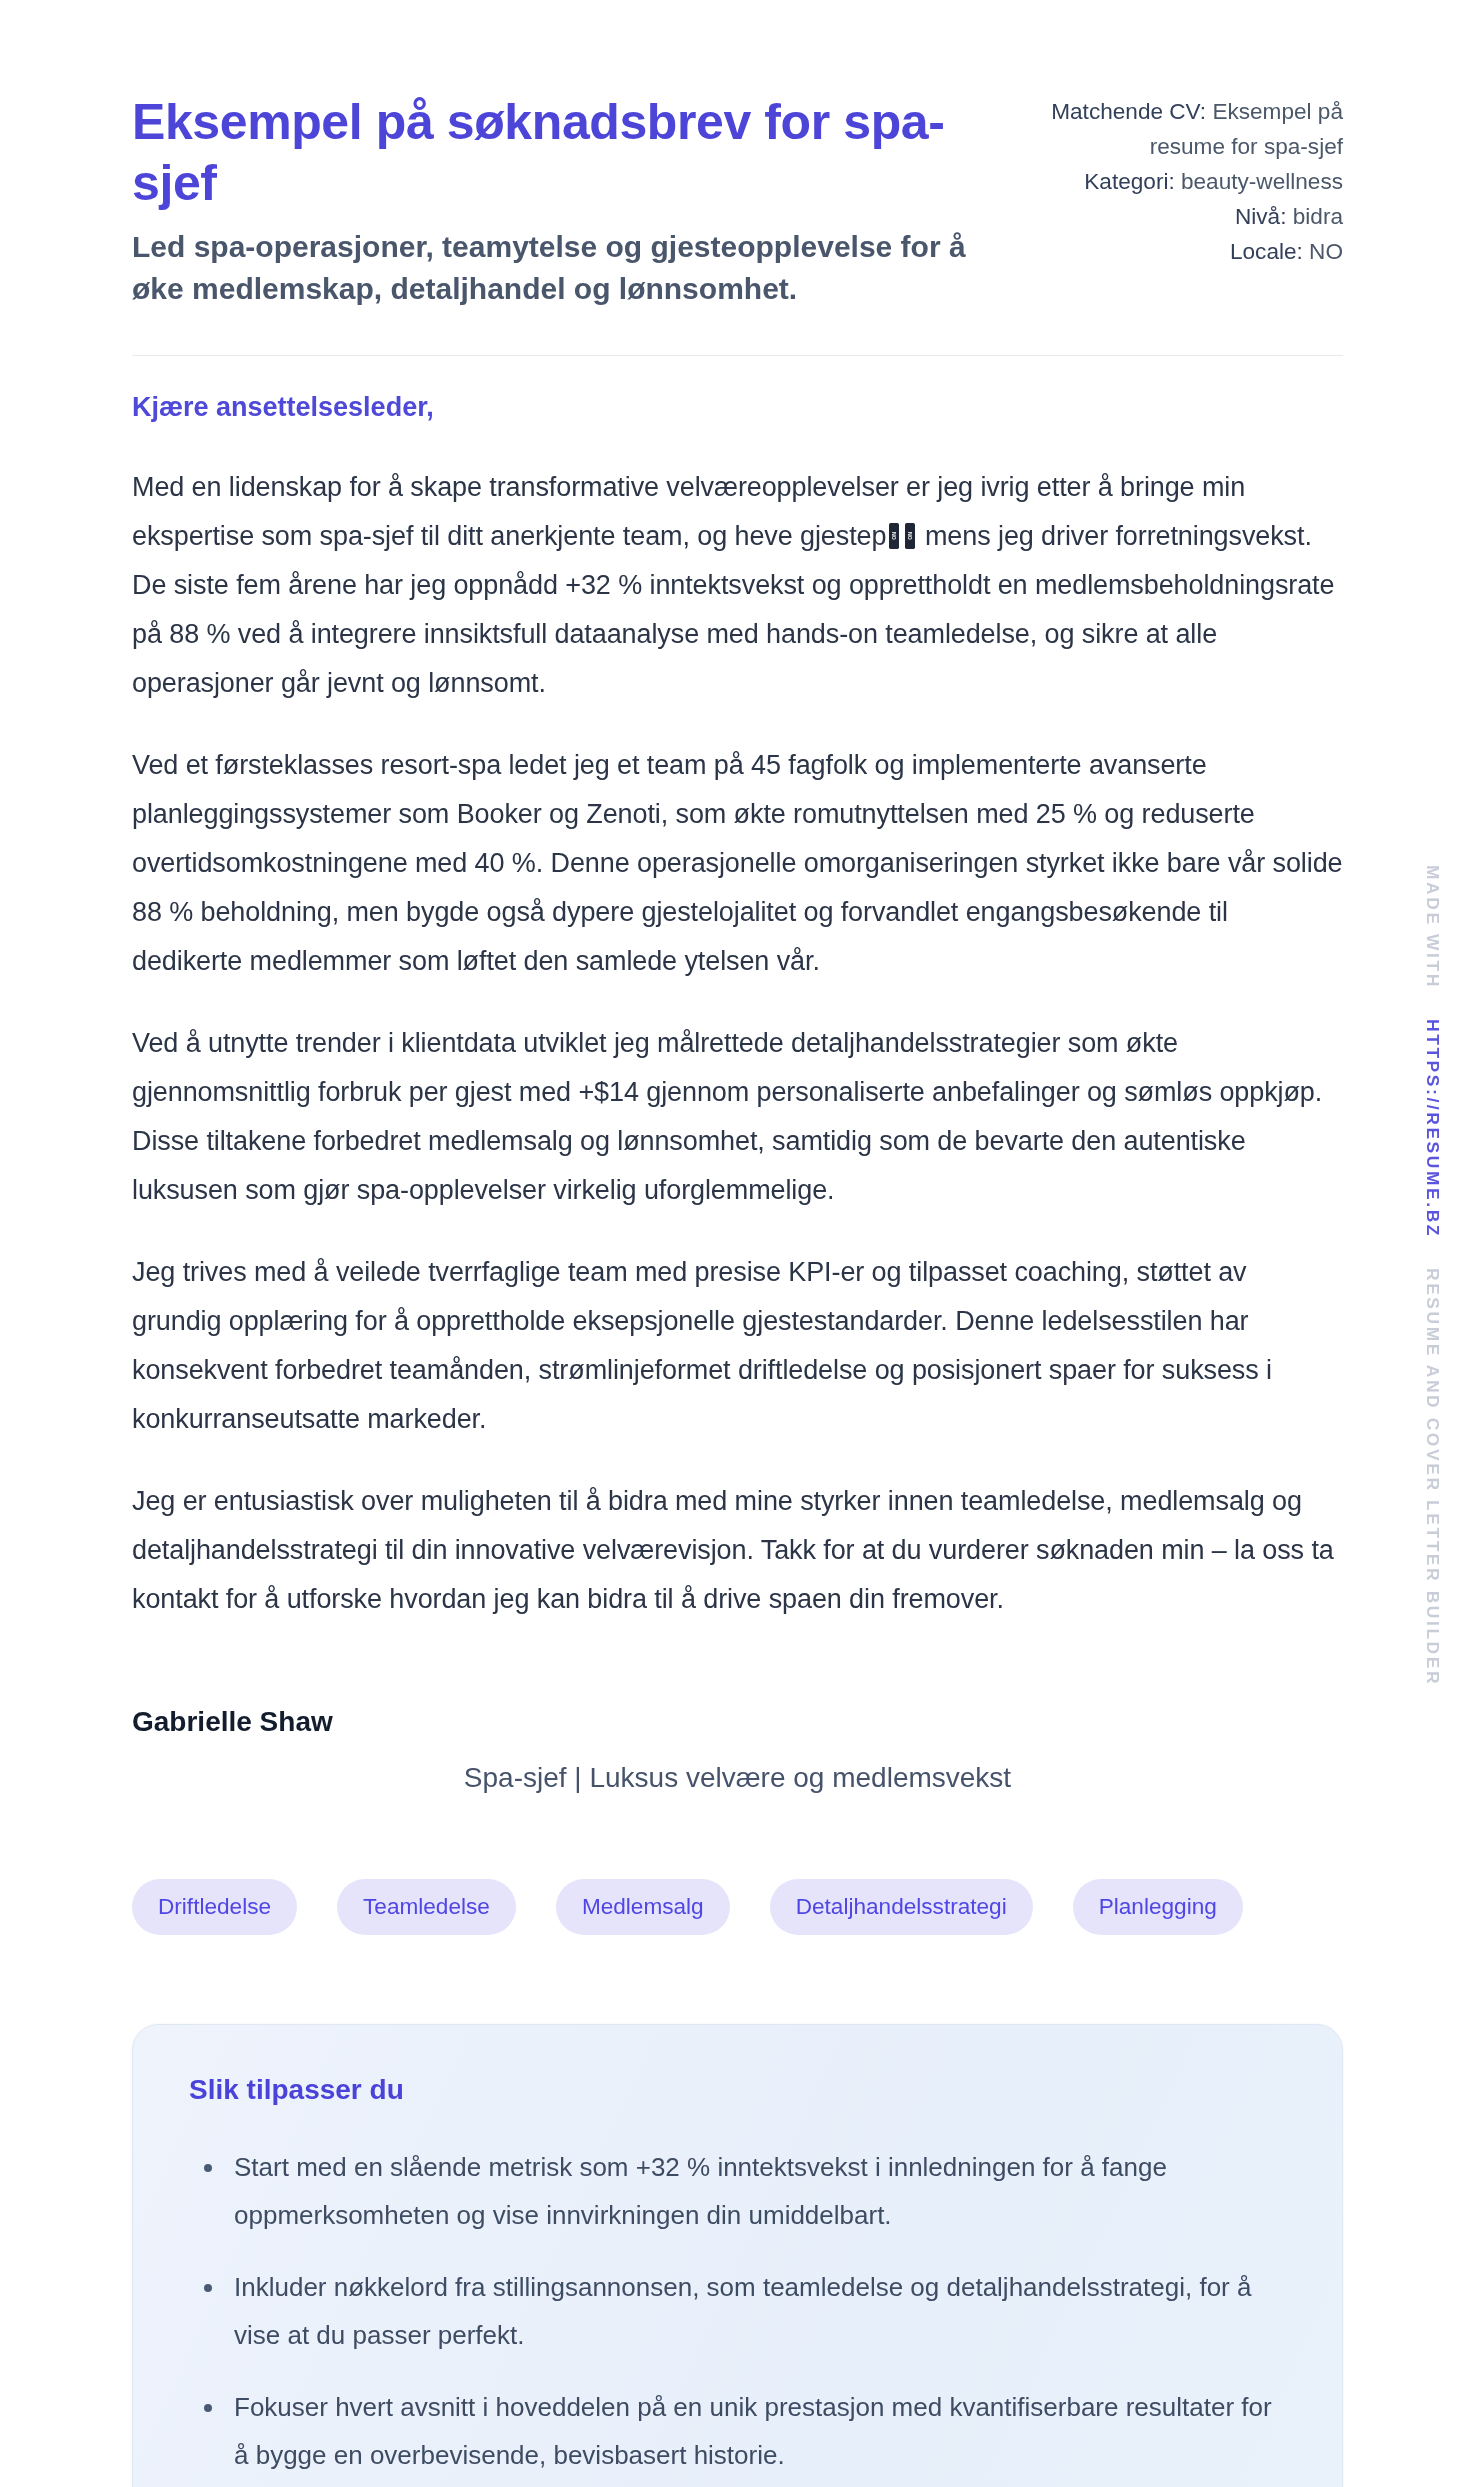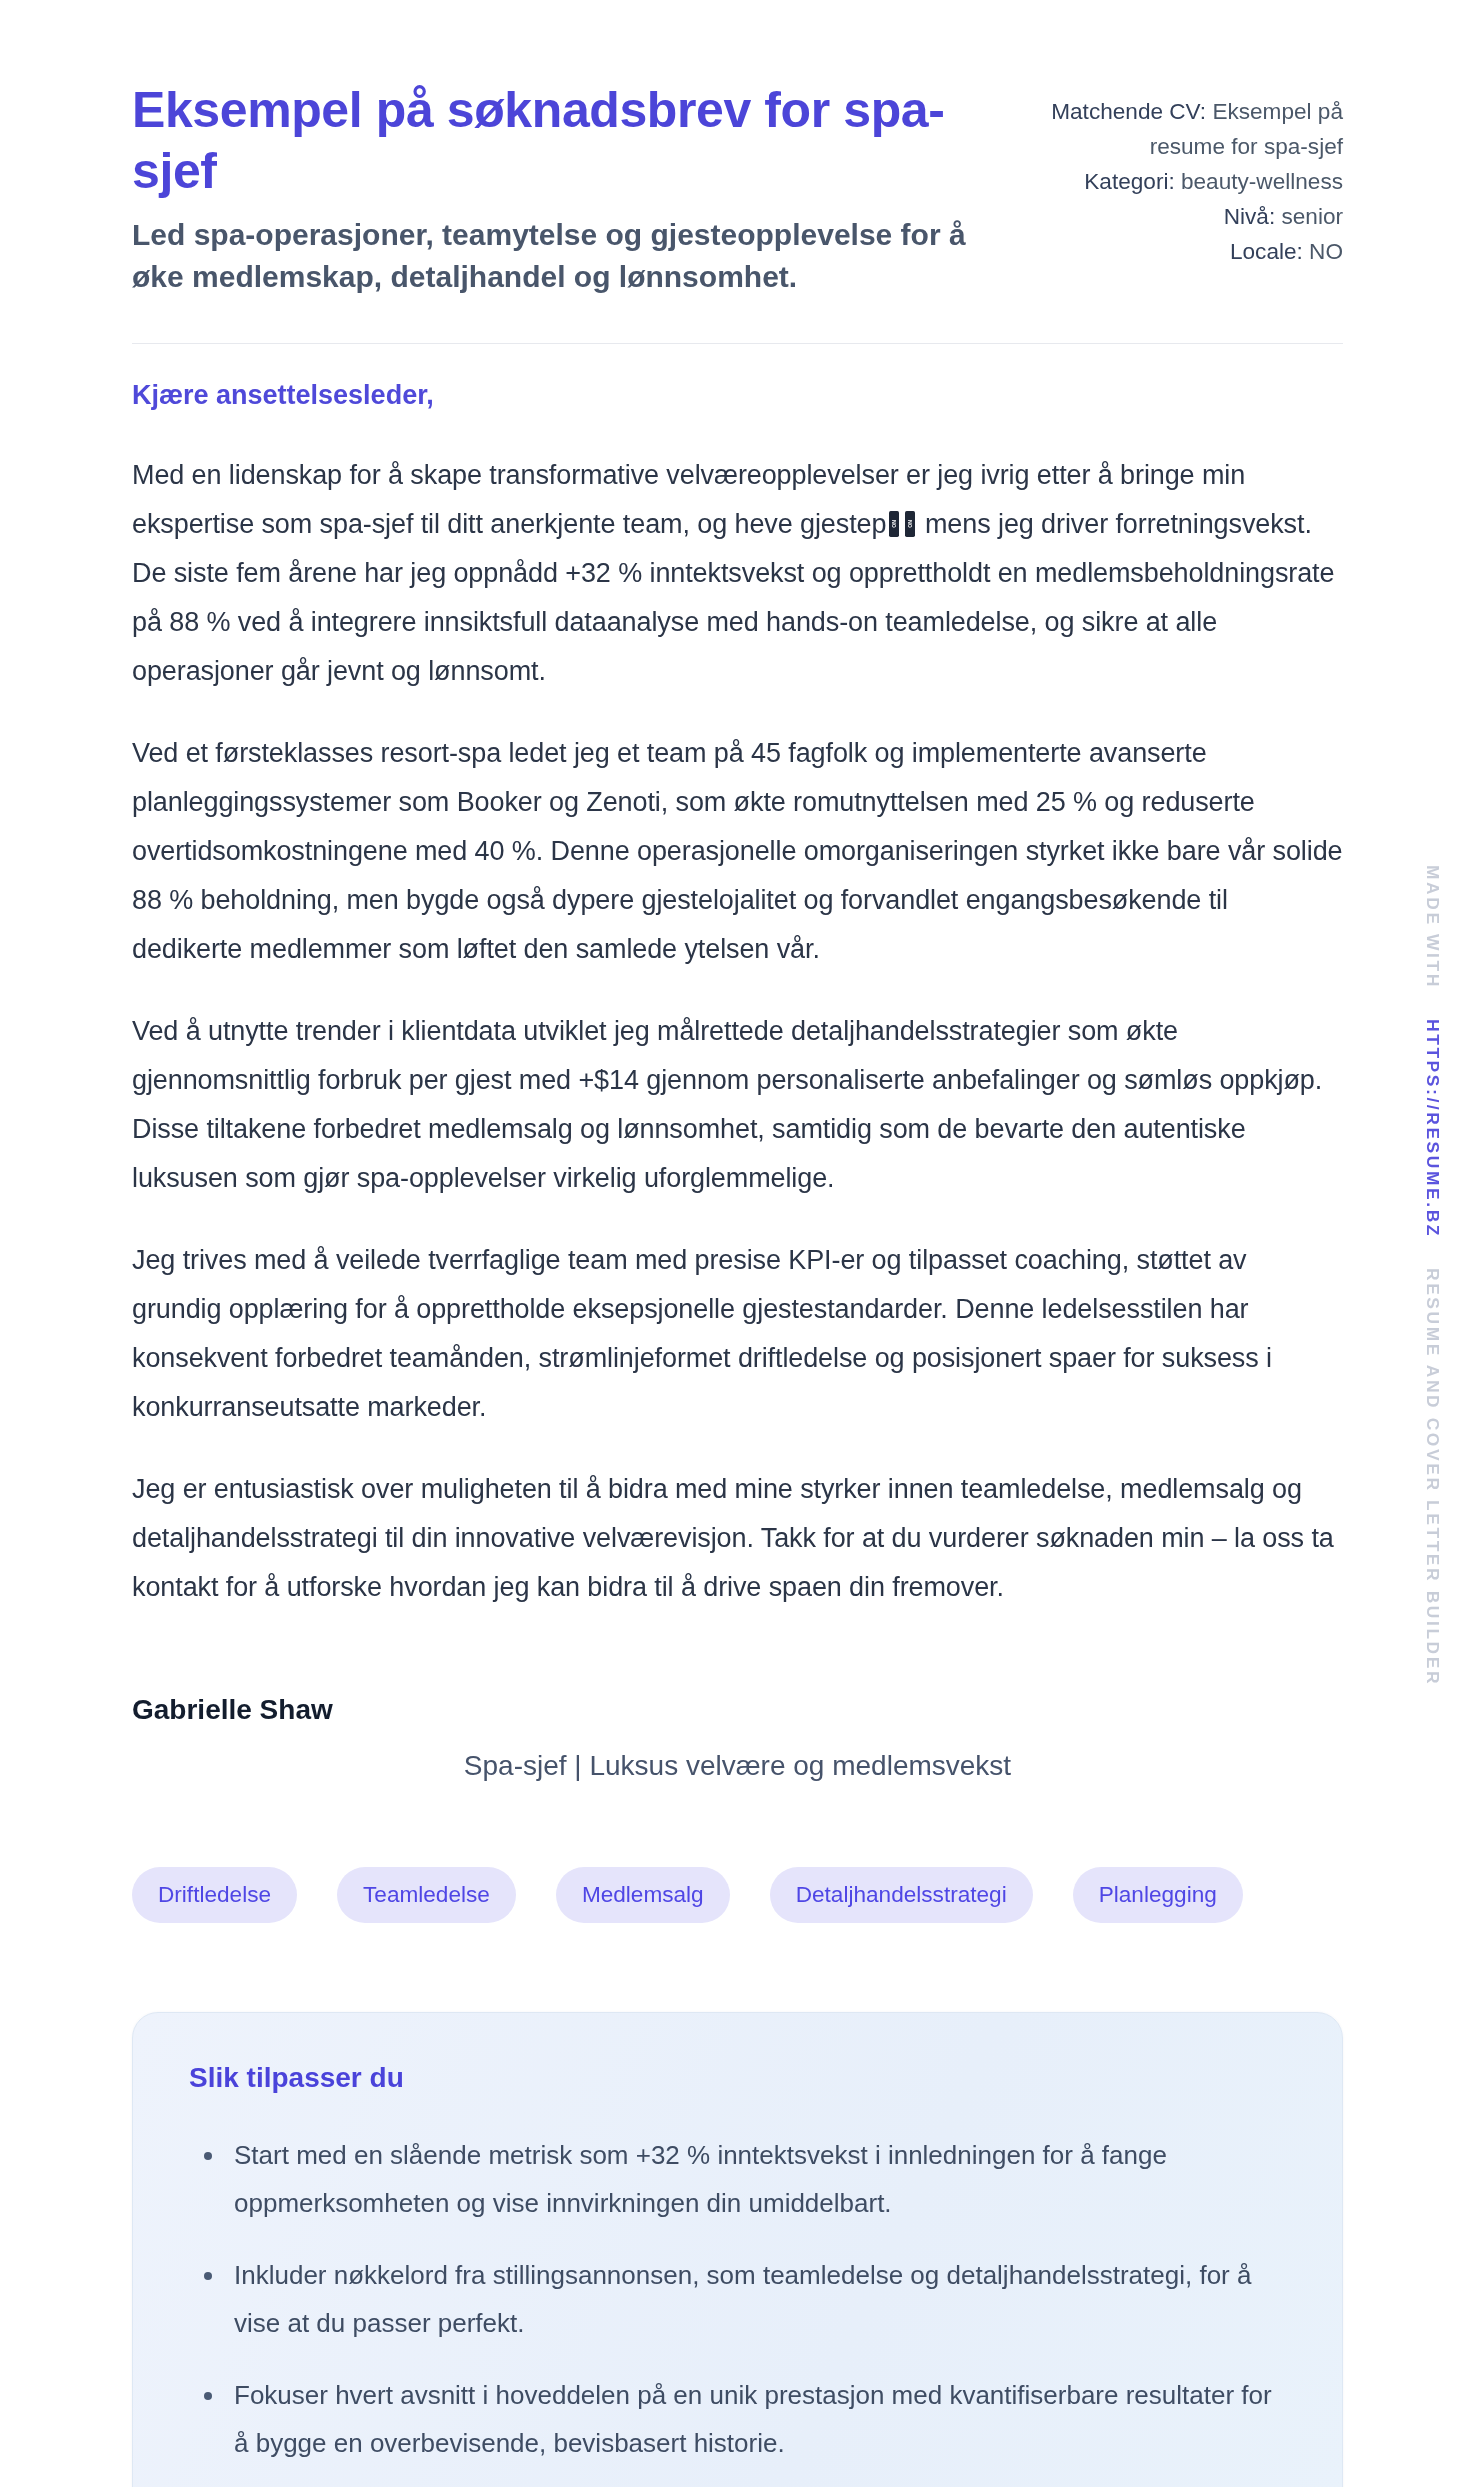--- a/index.html
+++ b/index.html
@@ -13,21 +13,21 @@
     position: relative;
     width: 1478px;
     min-height: 2487px;
     background: #ffffff;
     overflow: hidden;
   }
   .content { padding: 80px 135px 61px 132px; }
 
   
   .header { display: flex; justify-content: space-between; align-items: flex-start; }
-  .header-left { max-width: 878px; }
+  .header-left { max-width: 878px; margin-top: 12px; }
   .page-title {
     margin: 0;
     font-size: 50px;
     line-height: 1.22;
     font-weight: 700;
     letter-spacing: -0.4px;
     color: #4c45d8;
   }
   .page-subtitle {
     margin: 12px 0 0;
@@ -149,21 +149,21 @@
   <div class="content">
 
     <div class="header">
       <div class="header-left">
         <h1 class="page-title">Eksempel på søknadsbrev for spa-sjef</h1>
         <div class="page-subtitle">Led spa-operasjoner, teamytelse og gjesteopplevelse for å øke medlemskap, detaljhandel og lønnsomhet.</div>
       </div>
       <div class="meta">
         <p class="meta-row"><span class="meta-label">Matchende CV:</span> <span>Eksempel på resume for spa-sjef</span></p>
         <p class="meta-row"><span class="meta-label">Kategori:</span> <span>beauty-wellness</span></p>
-        <p class="meta-row"><span class="meta-label">Nivå:</span> <span>senior</span></p>
+        <p class="meta-row"><span class="meta-label">Nivå:</span> <span>bidra</span></p>
         <p class="meta-row"><span class="meta-label">Locale:</span> <span>NO</span></p>
       </div>
     </div>
 
     <hr class="divider">
 
     <div class="greeting">Kjære ansettelsesleder,</div>
 
     <p class="para first"><span>Med en lidenskap for å skape transformative velværeopplevelser er jeg ivrig etter å bringe min ekspertise som spa-sjef til ditt anerkjente team, og heve gjestep</span><span class="tofu">NO GLYPH</span><span class="tofu">NO GLYPH</span><span> mens jeg driver forretningsvekst. De siste fem årene har jeg oppnådd +32 % inntektsvekst og opprettholdt en medlemsbeholdningsrate på 88 % ved å integrere innsiktsfull dataanalyse med hands-on teamledelse, og sikre at alle operasjoner går jevnt og lønnsomt.</span></p>
 

